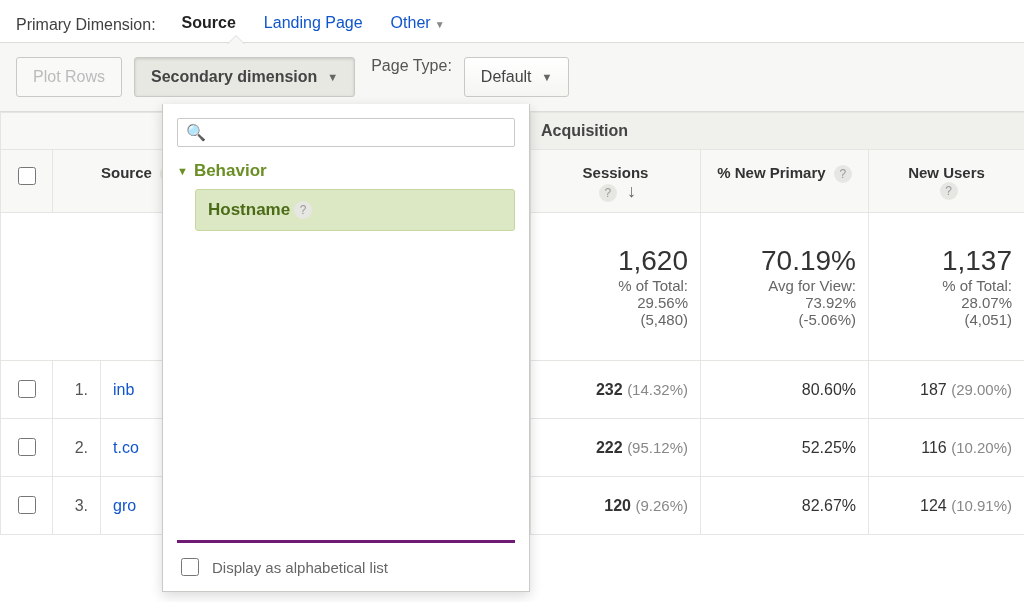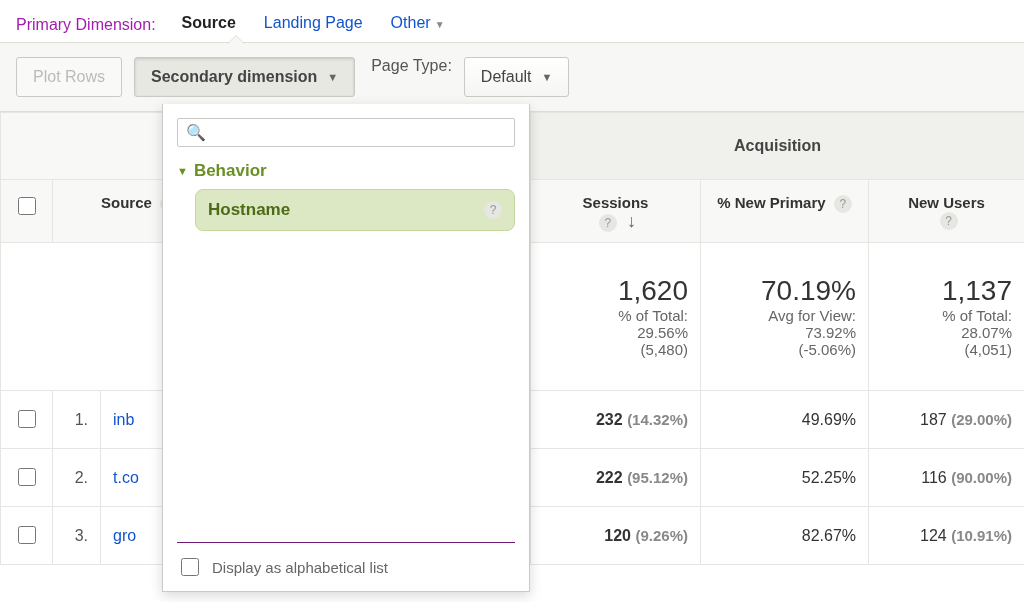--- a/index.html
+++ b/index.html
@@ -11,21 +11,21 @@
     background: #fff;
     width: 1024px;
   }
   .top-tabs {
     display: flex;
     align-items: center;
     padding: 8px 16px 0 16px;
     gap: 24px;
     font-size: 16px;
   }
-  .top-tabs .label { color: #a21caf; }
+  .top-tabs .label { color: #404040; }
   .top-tabs .tab {
     padding: 6px 2px 10px 2px;
     cursor: pointer;
     color: #1155cc;
     position: relative;
   }
   .top-tabs .tab.active {
     color: #222;
     font-weight: bold;
   }
@@ -88,22 +88,22 @@
   .sort-label { font-size: 16px; color: #555; margin-left: 4px; }
 
   
   .table-wrap { position: relative; }
   table { border-collapse: collapse; width: 100%; table-layout: fixed;}
   th, td { border: 1px solid #e5e5e2; }
   thead .grp th {
     background: #f0f0ed;
     font-size: 16px;
     color: #444;
-    text-align: center;
-    padding: 24px 10px;
+    text-align: left;
+    padding: 9px 10px;
     font-weight: bold;
   }
   thead .cols th {
     background: #f8f8f6;
     font-size: 15px;
     color: #333;
     padding: 14px 8px 10px 8px;
     text-align: center;
     font-weight: bold;
     vertical-align: top;
@@ -124,21 +124,21 @@
     vertical-align: top;
   }
   .totals .big { font-size: 28px; color:#333; display:block; text-align:right;}
   tbody.data td {
     padding: 16px 12px;
     font-size: 16px;
   }
   tbody.data .num { color:#555;}
   tbody.data .src { color:#1155cc; cursor:pointer;}
   tbody.data .right { text-align: right;}
-  tbody.data .pct { color:#888; font-size:15px;font-weight:bold;}
+  tbody.data .pct { color:#888; font-size:15px;}
   input[type=checkbox]{ width:18px;height:18px;}
 
   
   .dropdown {
     position: absolute;
     left: 162px;
     top: 104px;
     width: 368px;
     height: 488px;
     background: #fff;
@@ -170,31 +170,31 @@
   }
   .dd-group .grp-hdr {
     color:#6a8f24; font-weight:bold; font-size:17px;
     display:flex;align-items:center;gap:6px;
   }
   .dd-group .grp-hdr .tri{ font-size:11px;color:#6a8f24;}
   .dd-item {
     margin: 8px 0 0 18px;
     background:#dce8c4;
     border:1px solid #c5d79f;
-    border-radius:8px;
+    border-radius:3px;
     padding:10px 12px;
     color:#4c6b17;
     font-weight:bold;
     font-size:17px;
-    display:flex;justify-content:space-between;align-items:center;
+    display:flex;justify-content:flex-start;align-items:center;
     cursor:pointer;
   }
   .dd-spacer{flex:1;}
   .dd-footer{
-    border-top:1px solid #701a75;
+    border-top:3px solid #701a75;
     margin:0 14px;
     padding:12px 0;
     display:flex;align-items:center;gap:10px;
     color:#666;font-size:15px;
   }
   col.c-check{width:52px;}
   col.c-num  {width:48px;}
   col.c-src  {width:430px;}
   col.c-sess {width:170px;}
   col.c-nsess{width:168px;}
@@ -287,30 +287,30 @@
         <span>(4,051)</span>
       </td>
     </tr>
   </tbody>
   <tbody class="data">
     <tr>
       <td style="text-align:center;"><input type="checkbox" style=""></td>
       <td class="num right">1.</td>
       <td class="src">inb</td>
       <td class="right"><b>232</b> <span class="pct">(14.32%)</span></td>
-      <td class="right">49.69%</td>
+      <td class="right">80.60%</td>
       <td class="right"><span>187</span> <span class="pct">(29.00%)</span></td>
     </tr>
     <tr>
       <td style="text-align:center;"><input type="checkbox" style=""></td>
       <td class="num right">2.</td>
       <td class="src">t.co</td>
       <td class="right"><b>222</b> <span class="pct">(95.12%)</span></td>
       <td class="right">52.25%</td>
-      <td class="right"><span>116</span> <span class="pct">(90.00%)</span></td>
+      <td class="right"><span>116</span> <span class="pct">(10.20%)</span></td>
     </tr>
     <tr>
       <td style="text-align:center;"><input type="checkbox" style=""></td>
       <td class="num right">3.</td>
       <td class="src">gro</td>
       <td class="right"><b>120</b> <span class="pct">(9.26%)</span></td>
       <td class="right">82.67%</td>
       <td class="right"><span>124</span> <span class="pct">(10.91%)</span></td>
     </tr>
   </tbody>

